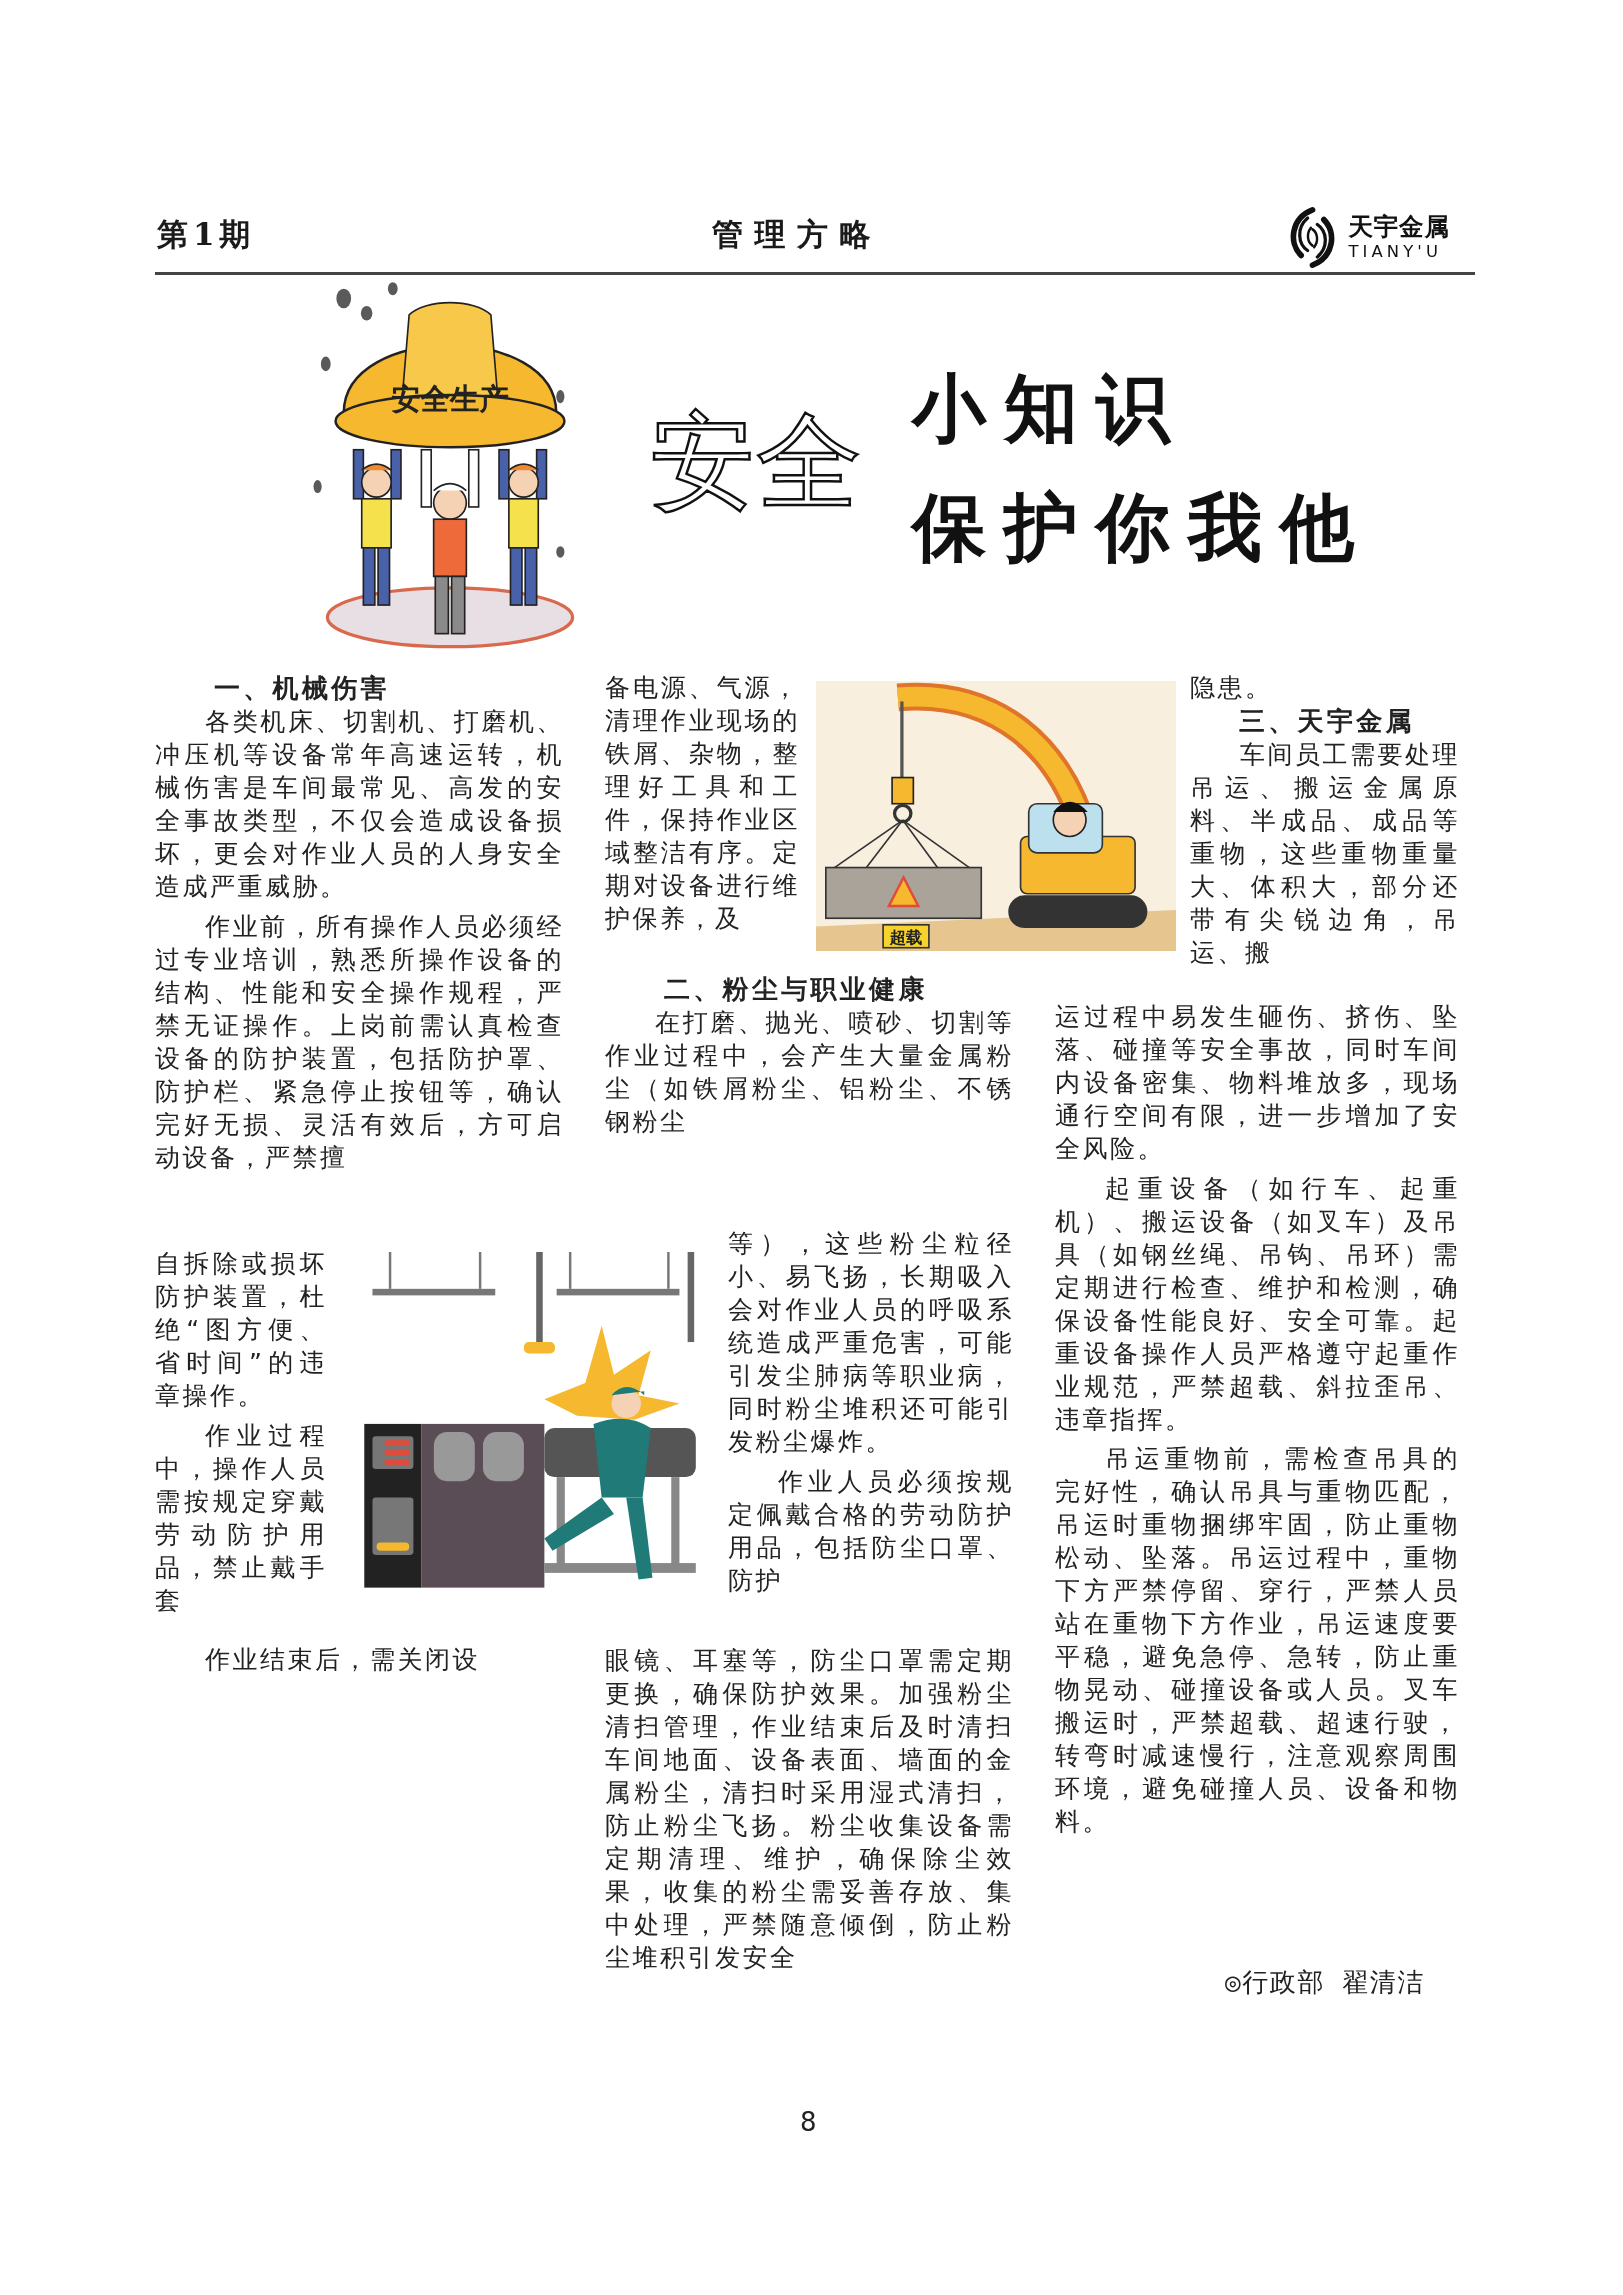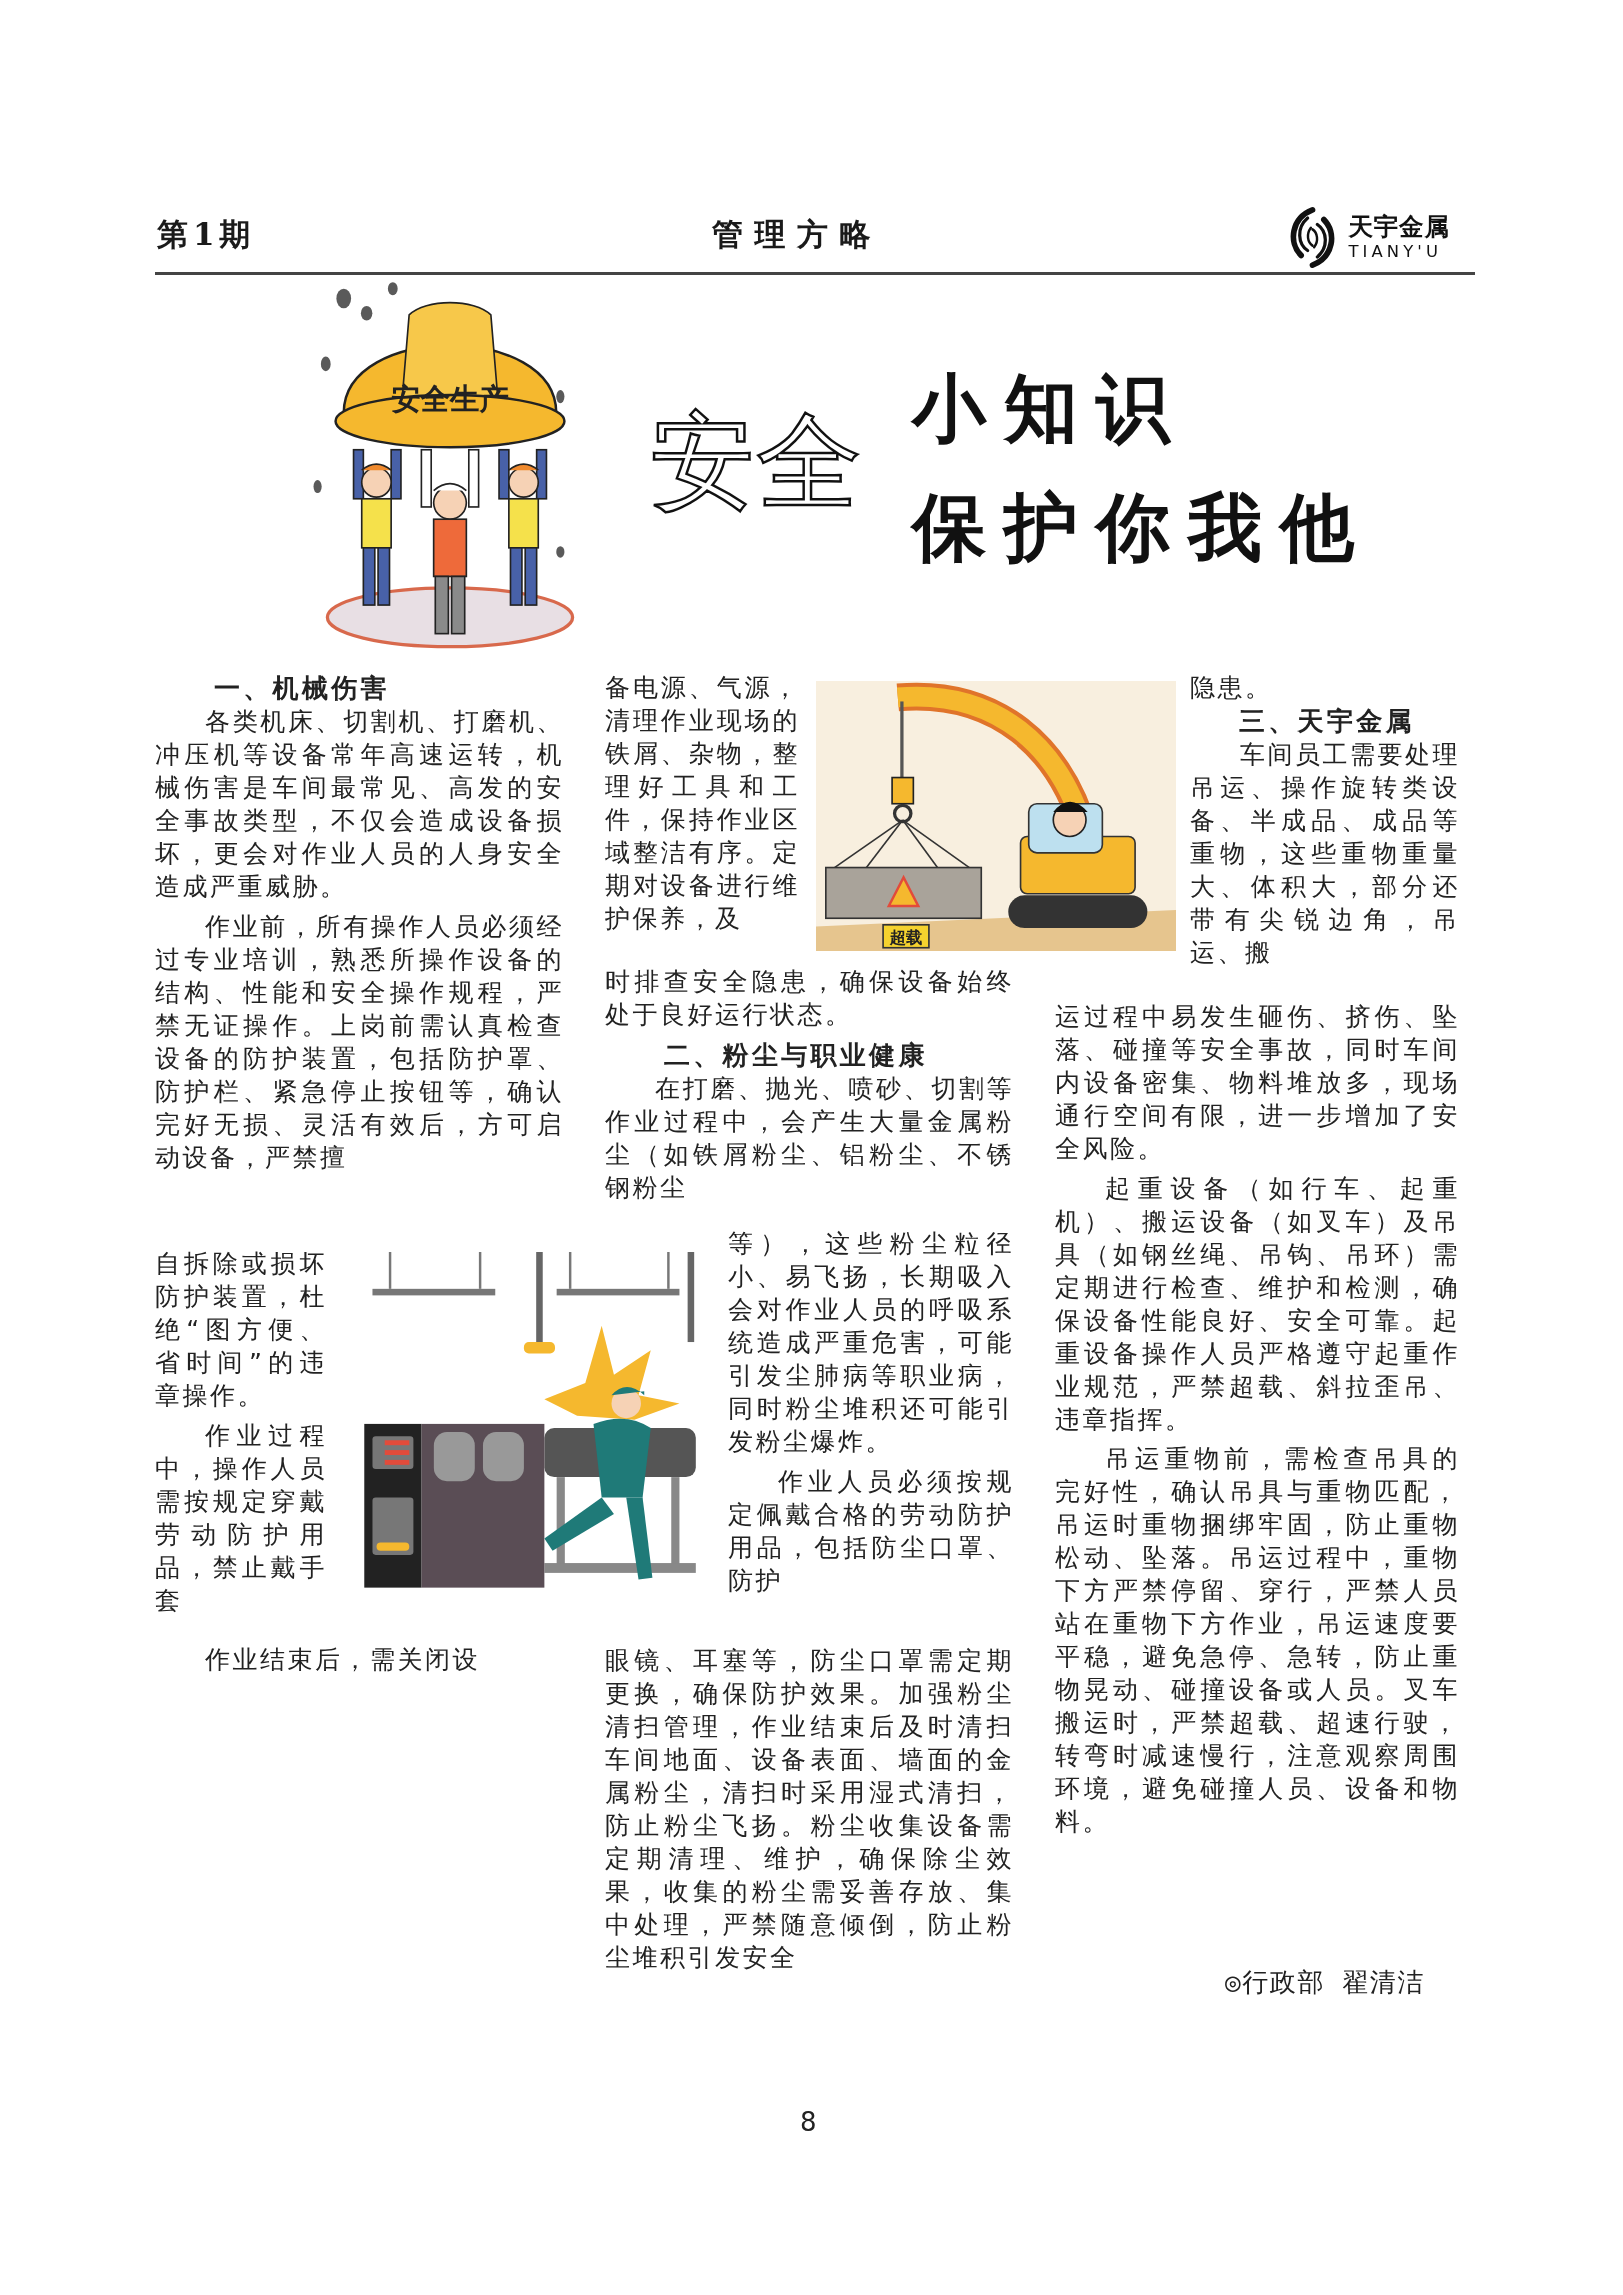--- a/index.html
+++ b/index.html
@@ -164,21 +164,20 @@
     <path d="M290 210 Q330 195 360 215 L350 300 L300 300 Z"></path>
     <path d="M300 300 L230 350 L240 365 L315 320 Z"></path>
     <path d="M330 300 L345 400 L362 398 L350 300 Z"></path>
   </g>
 </svg>
 
 <div class="col c2a">
   <p style="text-indent:0">备电源、气源，清理作业现场的铁屑、杂物，整理好工具和工件，保持作业区域整洁有序。定期对设备进行维护保养，及</p>
 </div>
 <div class="col c2b">
-  <p style="text-indent:0">时排查安全隐患，确保设备始终处于良好运行状态。</p>
   <p class="h2" style="margin-top:6.5px">二、粉尘与职业健康</p>
   <p>在打磨、抛光、喷砂、切割等作业过程中，会产生大量金属粉尘（如铁屑粉尘、铝粉尘、不锈钢粉尘</p>
 </div>
 <div class="col c2c">
   <p style="text-indent:0">等），这些粉尘粒径小、易飞扬，长期吸入会对作业人员的呼吸系统造成严重危害，可能引发尘肺病等职业病，同时粉尘堆积还可能引发粉尘爆炸。</p>
   <p class="gap">作业人员必须按规定佩戴合格的劳动防护用品，包括防尘口罩、防护</p>
 </div>
 <div class="col c2d">
   <p style="text-indent:0">眼镜、耳塞等，防尘口罩需定期更换，确保防护效果。加强粉尘清扫管理，作业结束后及时清扫车间地面、设备表面、墙面的金属粉尘，清扫时采用湿式清扫，防止粉尘飞扬。粉尘收集设备需定期清理、维护，确保除尘效果，收集的粉尘需妥善存放、集中处理，严禁随意倾倒，防止粉尘堆积引发安全</p>
 </div>
@@ -202,21 +201,21 @@
   <rect x="250" y="190" width="140" height="70" rx="8" fill="#f5b82e" stroke="#333" stroke-width="2"></rect>
   <rect x="260" y="150" width="90" height="60" rx="10" fill="#bde0ef" stroke="#333" stroke-width="2"></rect>
   <circle cx="310" cy="170" r="20" fill="#f6d2b5" stroke="#222" stroke-width="2"></circle>
   <path d="M290 160 Q310 135 332 160" fill="#111"></path>
   <rect x="235" y="262" width="170" height="40" rx="20" fill="#333"></rect>
 </svg>
 
 <div class="col c3a">
   <p style="text-indent:0">隐患。</p>
   <p class="h2" style="padding-left:49px">三、天宇金属</p>
-  <p>车间员工需要处理吊运、操作旋转类设备、半成品、成品等重物，这些重物重量大、体积大，部分还带有尖锐边角，吊运、搬</p>
+  <p>车间员工需要处理吊运、搬运金属原料、半成品、成品等重物，这些重物重量大、体积大，部分还带有尖锐边角，吊运、搬</p>
 </div>
 <div class="col c3b">
   <p style="text-indent:0">运过程中易发生砸伤、挤伤、坠落、碰撞等安全事故，同时车间内设备密集、物料堆放多，现场通行空间有限，进一步增加了安全风险。</p>
   <p class="gap">起重设备（如行车、起重机）、搬运设备（如叉车）及吊具（如钢丝绳、吊钩、吊环）需定期进行检查、维护和检测，确保设备性能良好、安全可靠。起重设备操作人员严格遵守起重作业规范，严禁超载、斜拉歪吊、违章指挥。</p>
   <p class="gap">吊运重物前，需检查吊具的完好性，确认吊具与重物匹配，吊运时重物捆绑牢固，防止重物松动、坠落。吊运过程中，重物下方严禁停留、穿行，严禁人员站在重物下方作业，吊运速度要平稳，避免急停、急转，防止重物晃动、碰撞设备或人员。叉车搬运时，严禁超载、超速行驶，转弯时减速慢行，注意观察周围环境，避免碰撞人员、设备和物料。</p>
 </div>
 
 <div class="abs byline">◎行政部 翟清洁</div>
 <div class="abs page-num">8</div>
 

